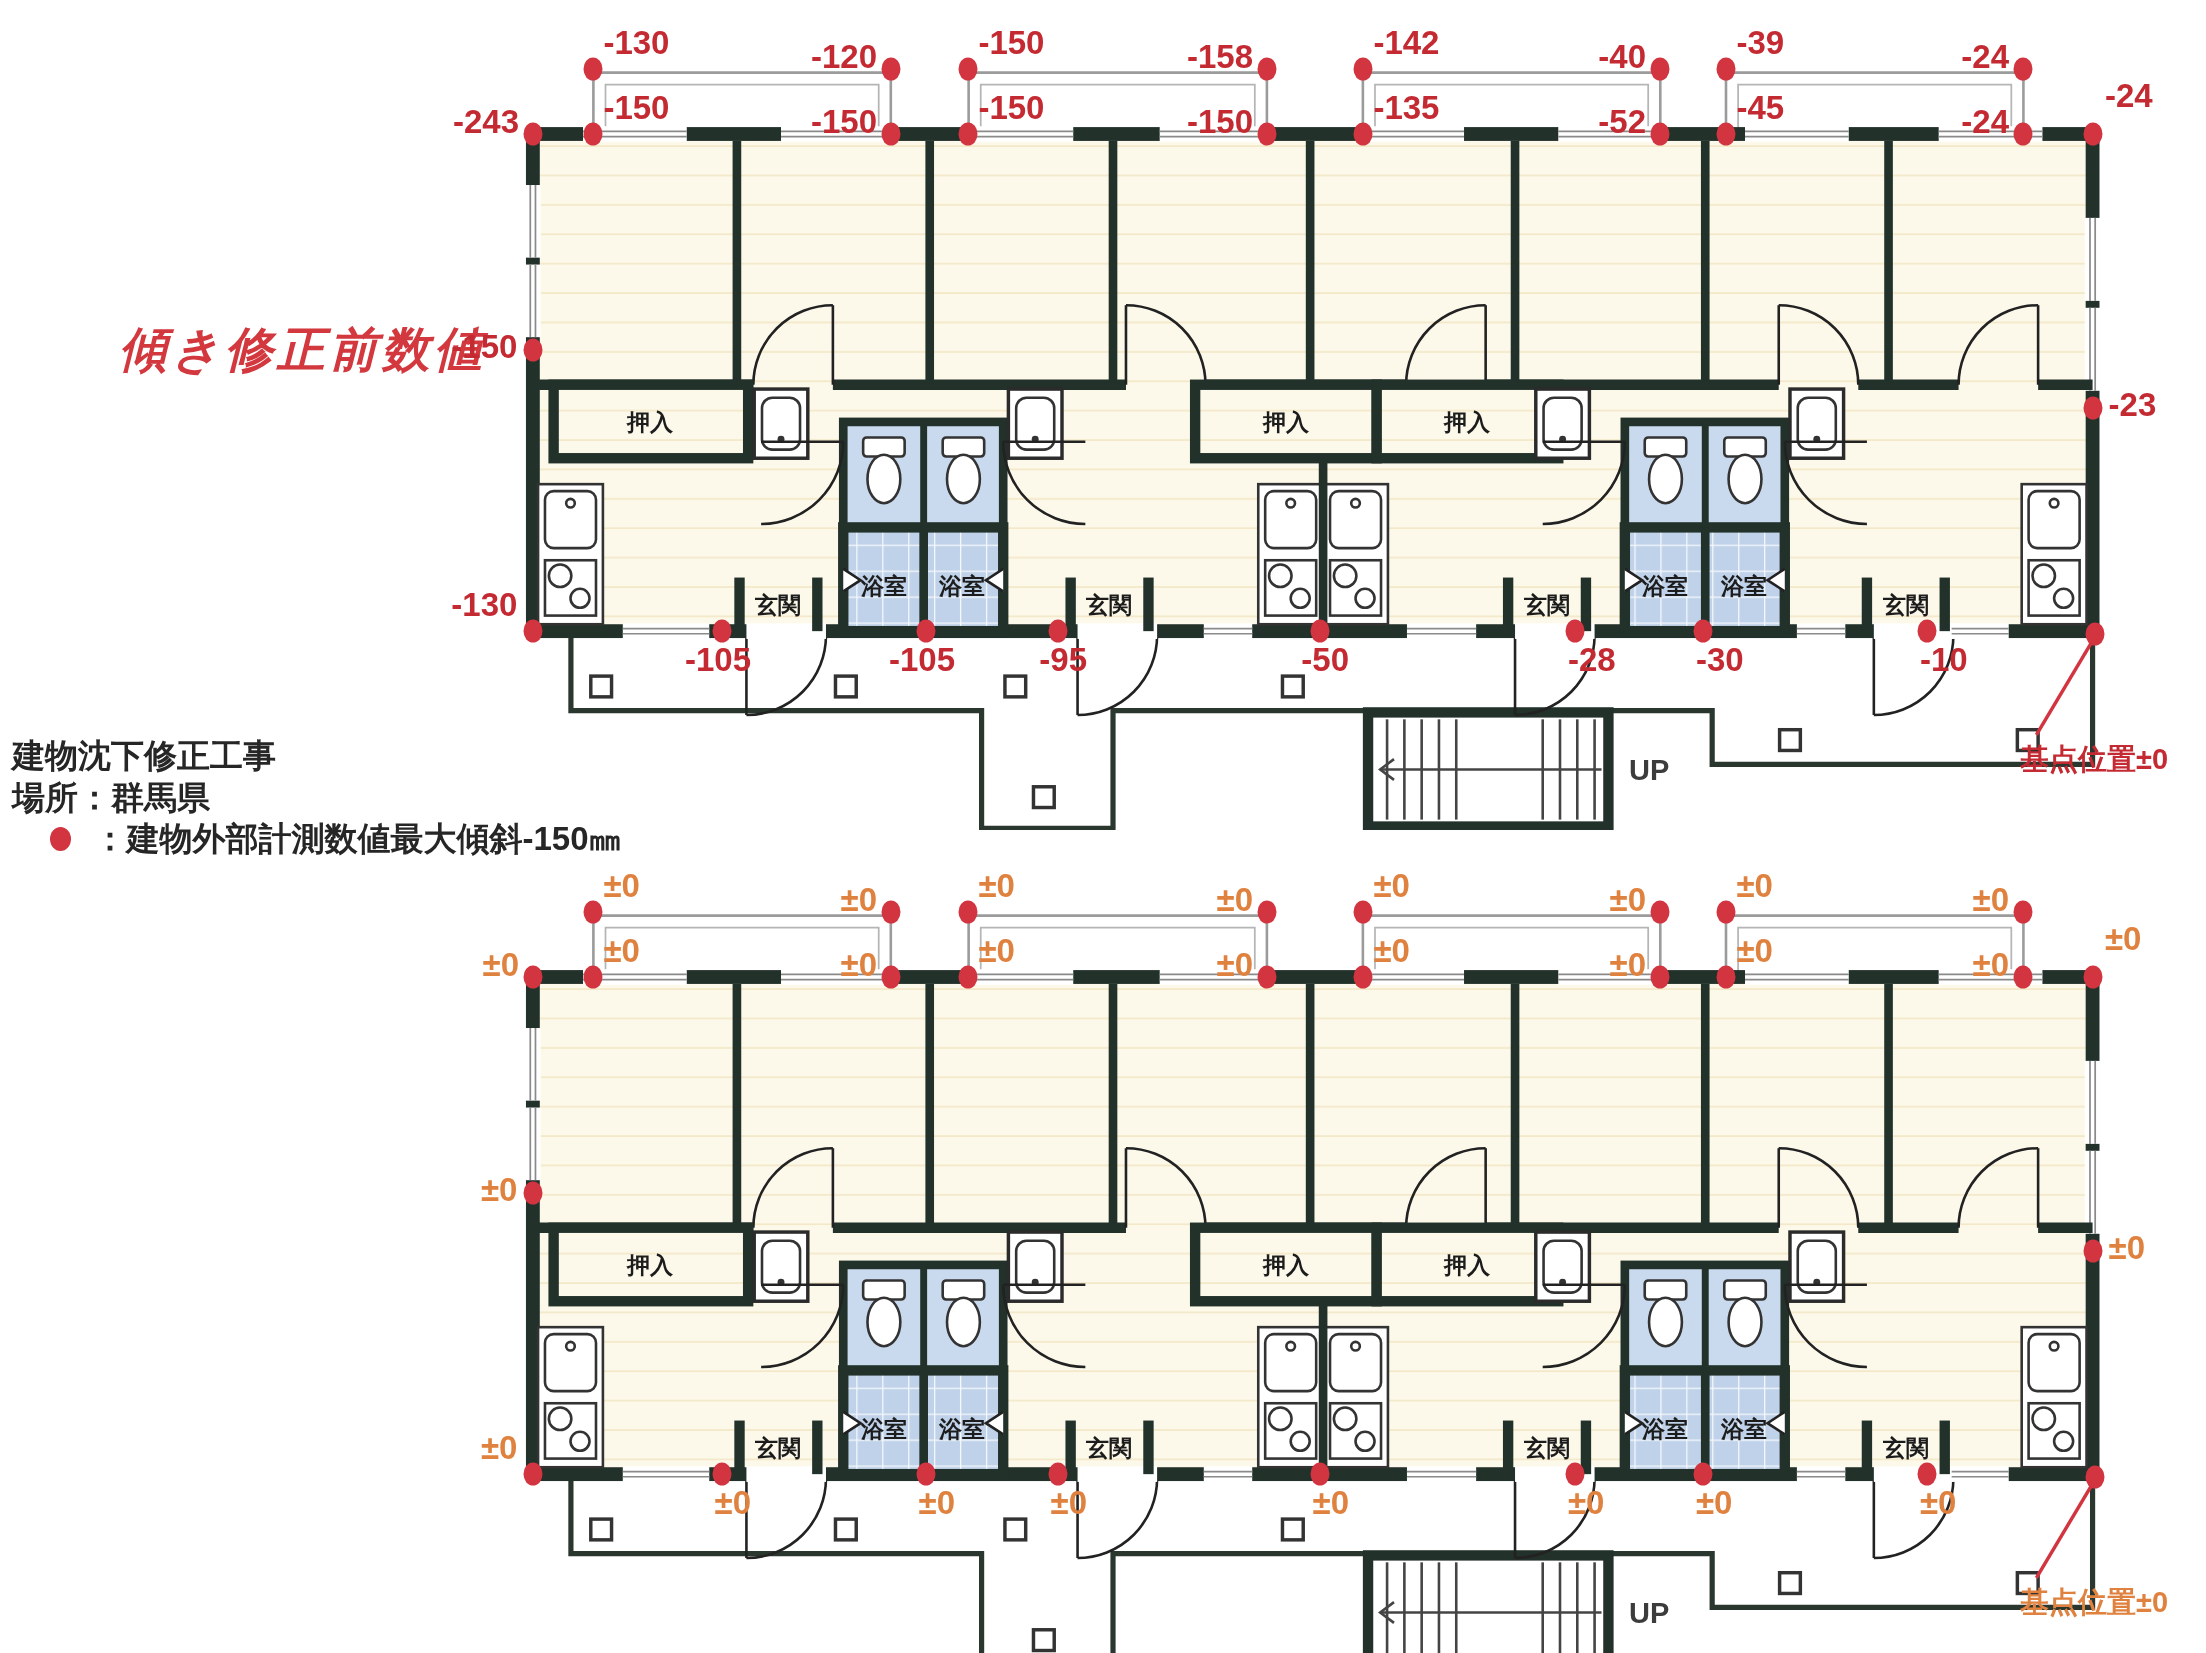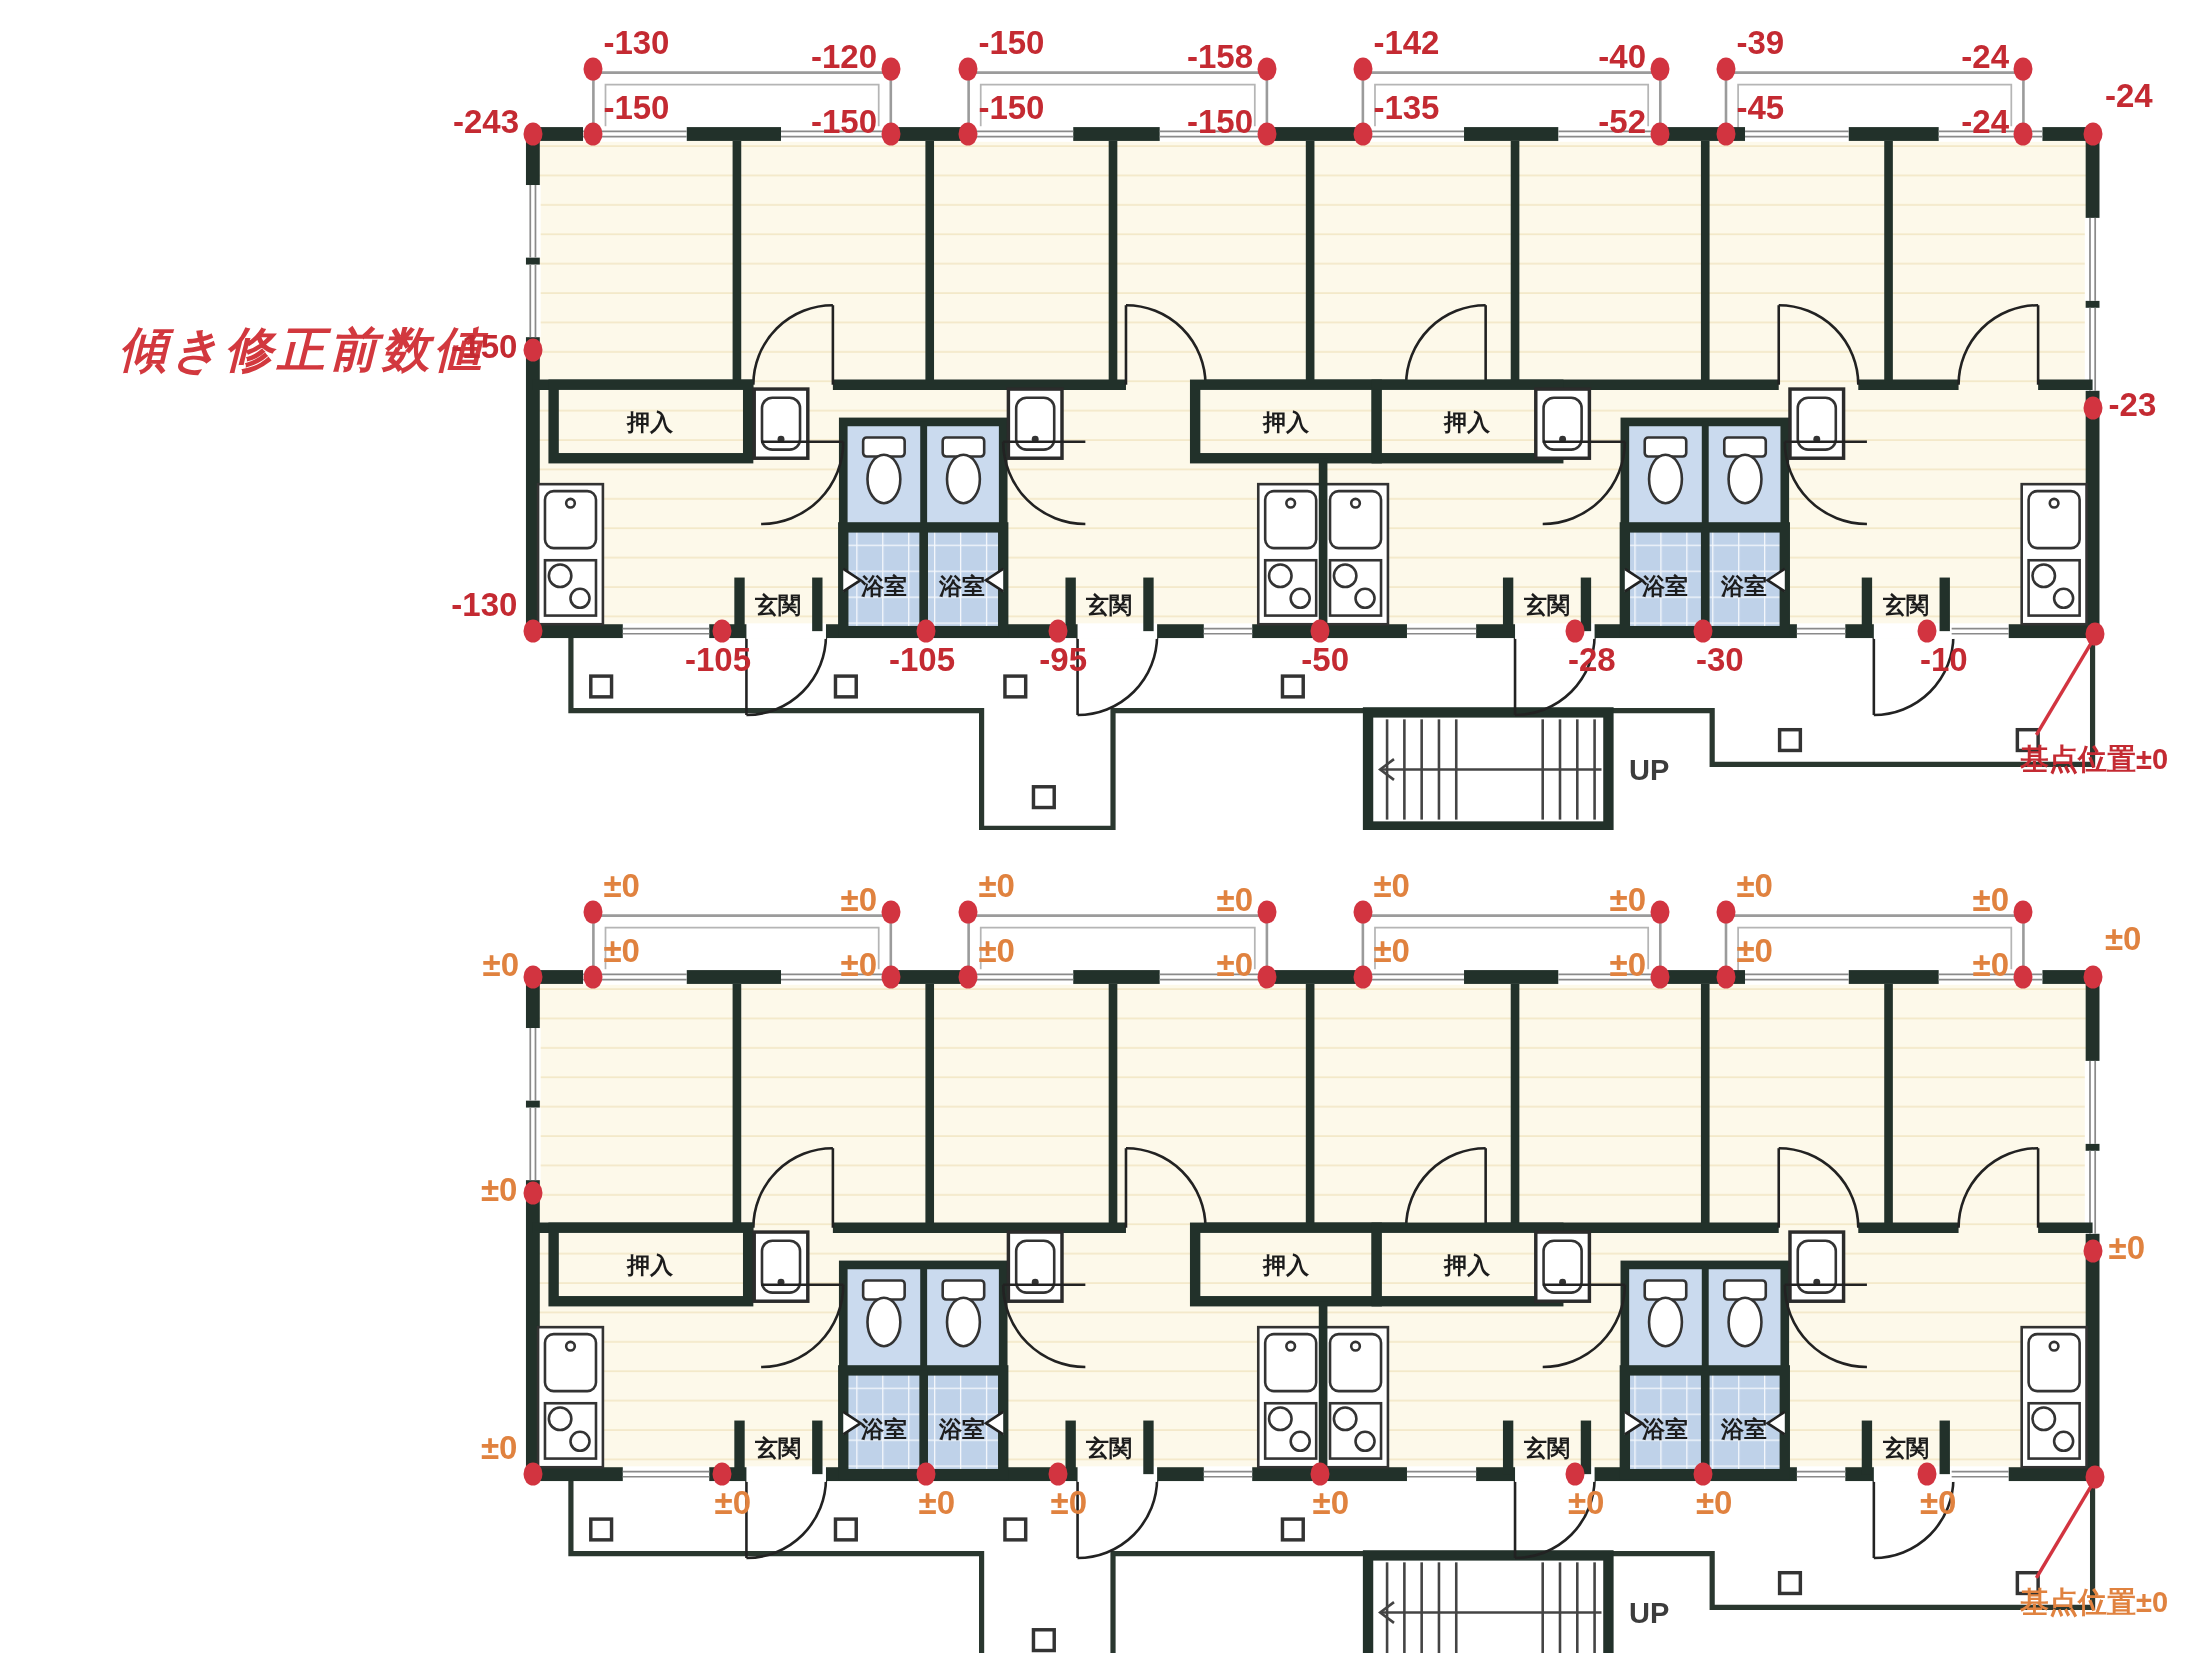--- a/index.html
+++ b/index.html
@@ -702,15 +702,23 @@
       <span class="room" style="left: 778px; top: 605px;">玄関</span>
       <span class="room" style="left: 1109px; top: 605px;">玄関</span>
       <span class="room" style="left: 1547px; top: 605px;">玄関</span>
       <span class="room" style="left: 1906px; top: 605px;">玄関</span>
       <span class="room" style="left: 884px; top: 586px;">浴室</span>
       <span class="room" style="left: 962px; top: 586px;">浴室</span>
       <span class="room" style="left: 1665px; top: 586px;">浴室</span>
       <span class="room" style="left: 1744px; top: 586px;">浴室</span>
     </section>
 
+  <div class="info">
+    <div>建物沈下修正工事</div>
+    <div>場所：群馬県</div>
+    <div class="legend-line">
+      <span class="legend-dot"></span>
+      <span>：建物外部計測数値最大傾斜-150㎜</span>
+    </div>
+  </div>
 
 </div>
 
 
 </body></html>

